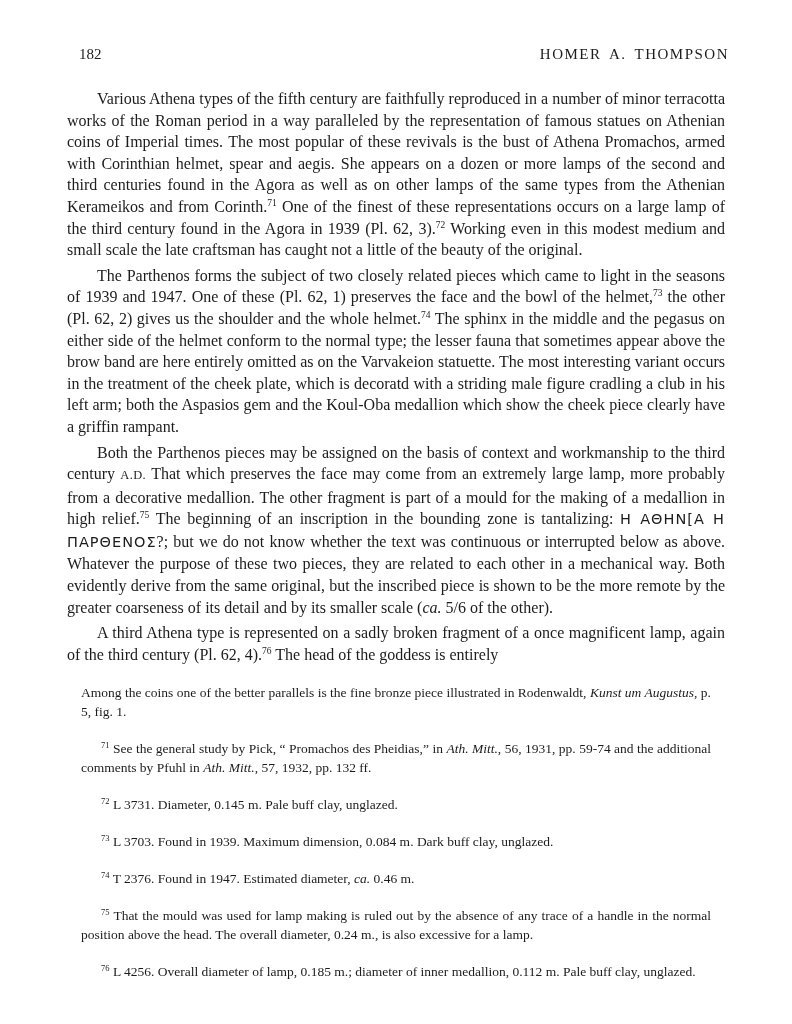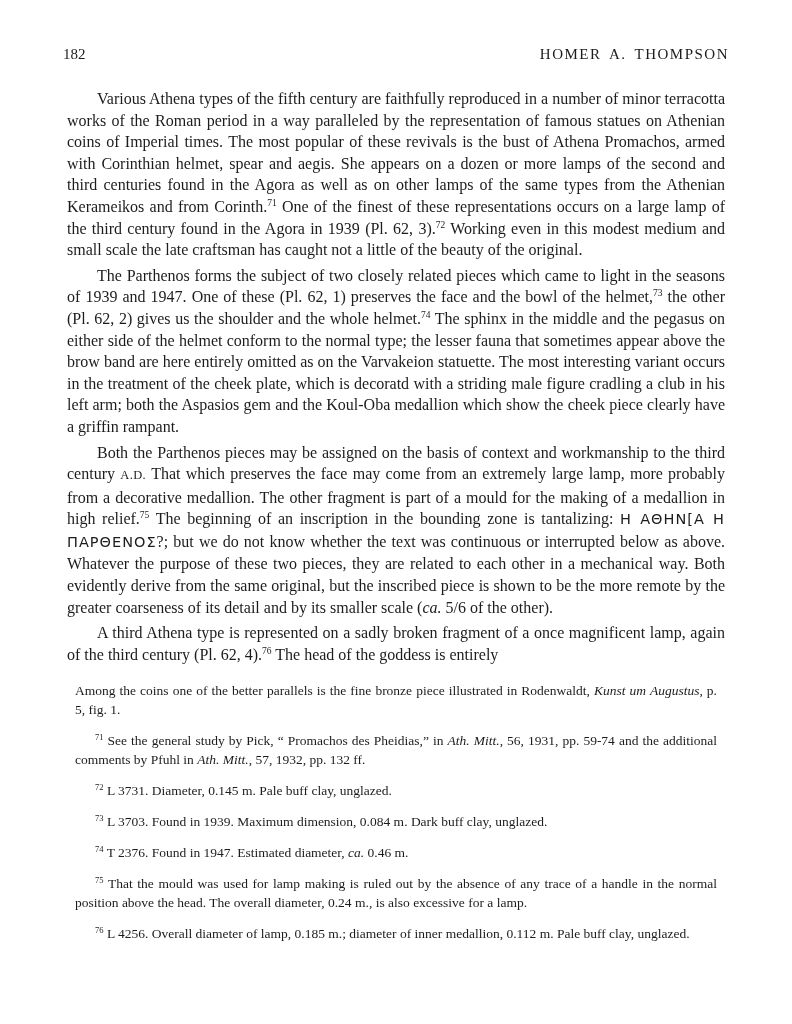--- a/index.html
+++ b/index.html
@@ -18,21 +18,21 @@
     padding: 46px 63px 0 63px;
   }
   .pagehead {
     position: relative;
     height: 20px;
     margin-bottom: 22px;
     font-size: 15px;
   }
   .page-number {
     position: absolute;
-    left: 0;
+    left: 16px;
     top: 0;
   }
   .running-head {
     display: block;
     text-align: right;
     letter-spacing: 1.5px;
     word-spacing: 3px;
   }
   .body-text p {
     margin: 4px;
@@ -54,21 +54,21 @@
     font-family: "DejaVu Sans", sans-serif;
     font-size: 14.5px;
     letter-spacing: 1px;
   }
   .footnotes {
     margin-top: 16px;
     font-size: 13.5px;
     line-height: 19px;
   }
   .footnotes p.fn {
-    margin: 12px;
+    margin: 18px;
     text-align: justify;
     text-indent: 20px;
   }
   .footnotes p.fn.no-indent {
     text-indent: 0;
   }
   .footnotes sup {
     font-size: 8.5px;
     line-height: 0;
     vertical-align: super;

